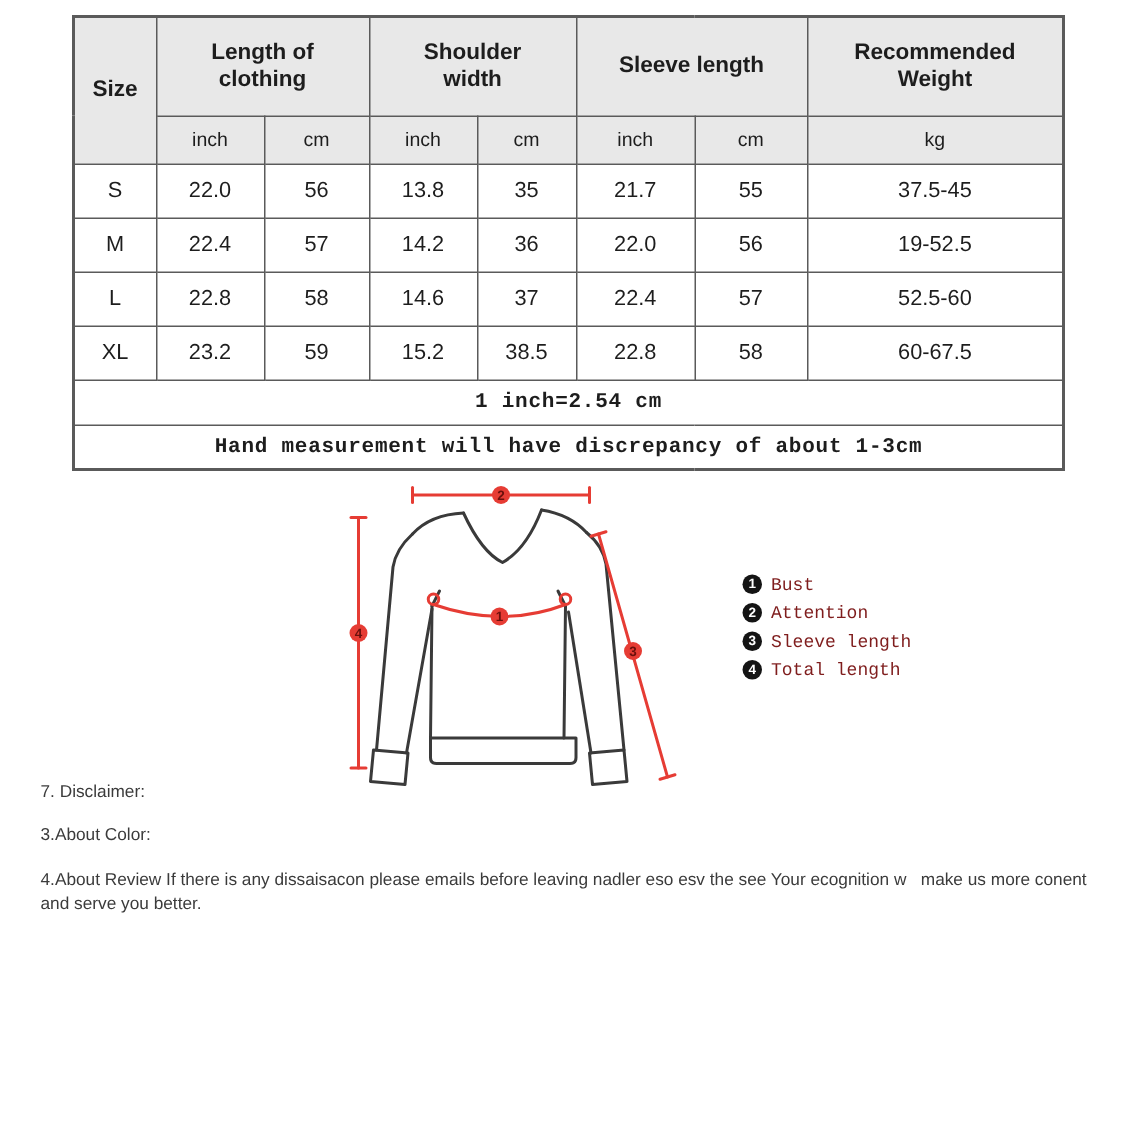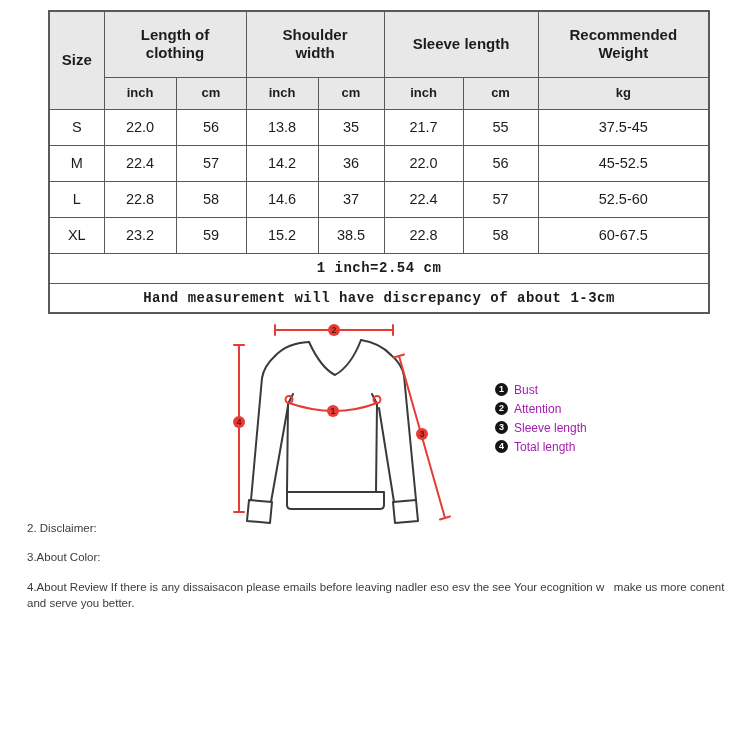--- a/index.html
+++ b/index.html
@@ -28,21 +28,21 @@
   }
   .size-table thead th {
     background: #e8e8e8;
     font-weight: bold;
     font-size: 15px;
     line-height: 1.25;
   }
   .size-table thead tr.group-row { height: 66px; }
   .size-table thead tr.group-row th.group { padding: 0 16px; }
   .size-table thead tr.unit-row { height: 32px; }
-  .size-table thead tr.unit-row th { font-weight: bold; font-size: 13px; }
+  .size-table thead tr.unit-row th { font-weight: normal; font-size: 13px; }
   .size-table tbody tr { height: 36px; }
   .size-table tbody td { font-size: 14.5px; }
   .size-table tfoot tr { height: 30px; }
   .size-table tfoot td {
     font-family: "Liberation Mono", monospace;
     font-weight: bold;
     font-size: 14px;
     letter-spacing: 0.5px;
   }
 
@@ -54,21 +54,21 @@
   }
   .legend-item { display: flex; align-items: center; height: 19px; }
   .legend-num {
     display: inline-block; width: 13px; height: 13px;
     background: #141414; color: #fff;
     border-radius: 50%;
     font-size: 9px; font-weight: bold;
     line-height: 13px; text-align: center;
     margin-right: 6px; flex: 0 0 auto;
   }
-  .legend-label { font-size: 12px; color: #a21caf; }
+  .legend-label { font-size: 12px; color: #7f1d1d; font-family: Liberation Mono, monospace; }
 
   
   .sections {
     position: absolute; left: 27px; top: 520px; width: 706px;
     font-size: 11.5px; line-height: 1.42; color: #3b3b3b;
   }
   .section { margin-bottom: 13px; }
   .section .heading { white-space: pre-wrap; }
   .section .body { white-space: pre-wrap; }
 </style>
@@ -116,21 +116,21 @@
       <td>37.5-45</td>
     </tr>
     <tr>
       <td>M</td>
       <td>22.4</td>
       <td>57</td>
       <td>14.2</td>
       <td>36</td>
       <td>22.0</td>
       <td>56</td>
-      <td>45-52.5</td>
+      <td>19-52.5</td>
     </tr>
     <tr>
       <td>L</td>
       <td>22.8</td>
       <td>58</td>
       <td>14.6</td>
       <td>37</td>
       <td>22.4</td>
       <td>57</td>
       <td>52.5-60</td>
@@ -218,21 +218,21 @@
     <span class="legend-label">Sleeve length</span>
   </div>
   <div class="legend-item">
     <span class="legend-num">4</span>
     <span class="legend-label">Total length</span>
   </div>
 </div>
 
 <div class="sections">
   <div class="section">
-    <div class="heading">2. Disclaimer:</div>
+    <div class="heading">7. Disclaimer:</div>
   </div>
   <div class="section">
     <div class="heading">3.About Color:</div>
   </div>
   <div class="section">
     <div class="body">4.About Review If there is any dissaisacon please emails before leaving nadler eso esv the see Your ecognition w   make us more conent and serve you better.</div>
   </div>
 </div>
 
 </body></html>

